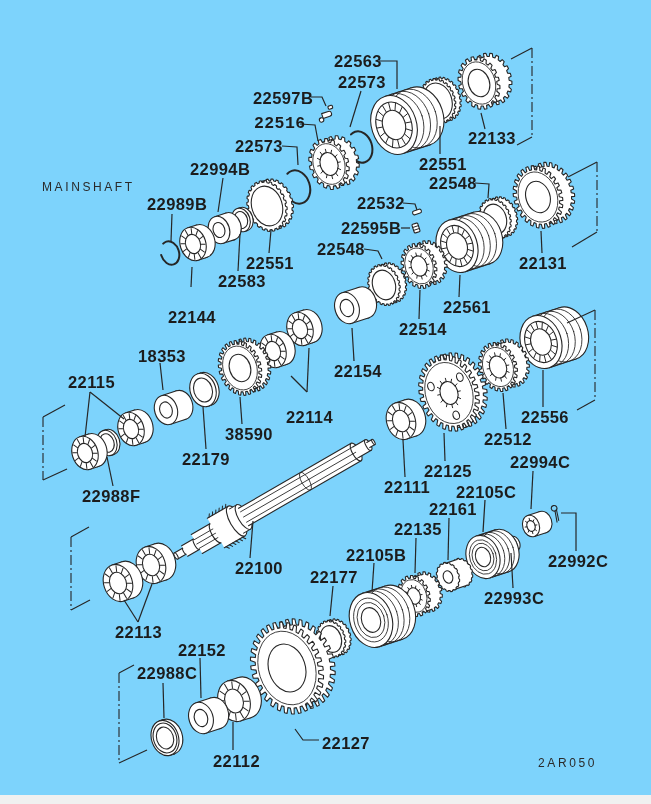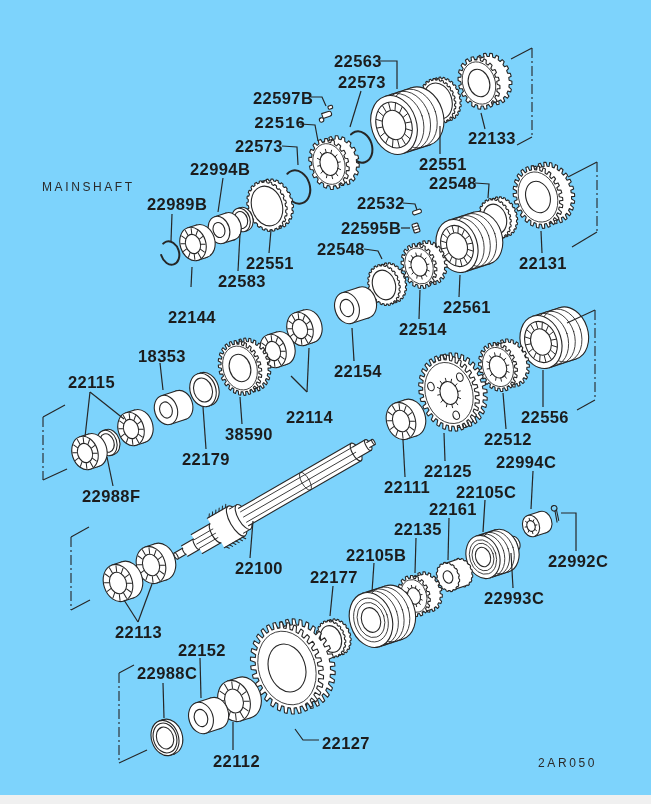--- a/index.html
+++ b/index.html
@@ -526,21 +526,21 @@
       <div class="part-label" style="left: 443px; top: 299px;">22561</div>
       <div class="part-label" style="left: 399px; top: 321px;">22514</div>
       <div class="part-label" style="left: 138px; top: 348px;">18353</div>
       <div class="part-label" style="left: 334px; top: 363px;">22154</div>
       <div class="part-label" style="left: 68px; top: 374px;">22115</div>
       <div class="part-label" style="left: 286px; top: 394px; margin-top: 15px;">22114</div>
       <div class="part-label" style="left: 521px; top: 409px;">22556</div>
       <div class="part-label" style="left: 225px; top: 426px;">38590</div>
       <div class="part-label" style="left: 484px; top: 431px;">22512</div>
       <div class="part-label" style="left: 182px; top: 451px;">22179</div>
-      <div class="part-label" style="left: 496px; top: 454px;">22994C</div>
+      <div class="part-label" style="left: 510px; top: 454px;">22994C</div>
       <div class="part-label" style="left: 424px; top: 463px;">22125</div>
       <div class="part-label" style="left: 384px; top: 479px;">22111</div>
       <div class="part-label" style="left: 456px; top: 484px;">22105C</div>
       <div class="part-label" style="left: 82px; top: 488px;">22988F</div>
       <div class="part-label" style="left: 429px; top: 501px;">22161</div>
       <div class="part-label" style="left: 394px; top: 521px;">22135</div>
       <div class="part-label" style="left: 346px; top: 547px;">22105B</div>
       <div class="part-label" style="left: 235px; top: 560px;">22100</div>
       <div class="part-label" style="left: 548px; top: 553px;">22992C</div>
       <div class="part-label" style="left: 310px; top: 569px;">22177</div>

